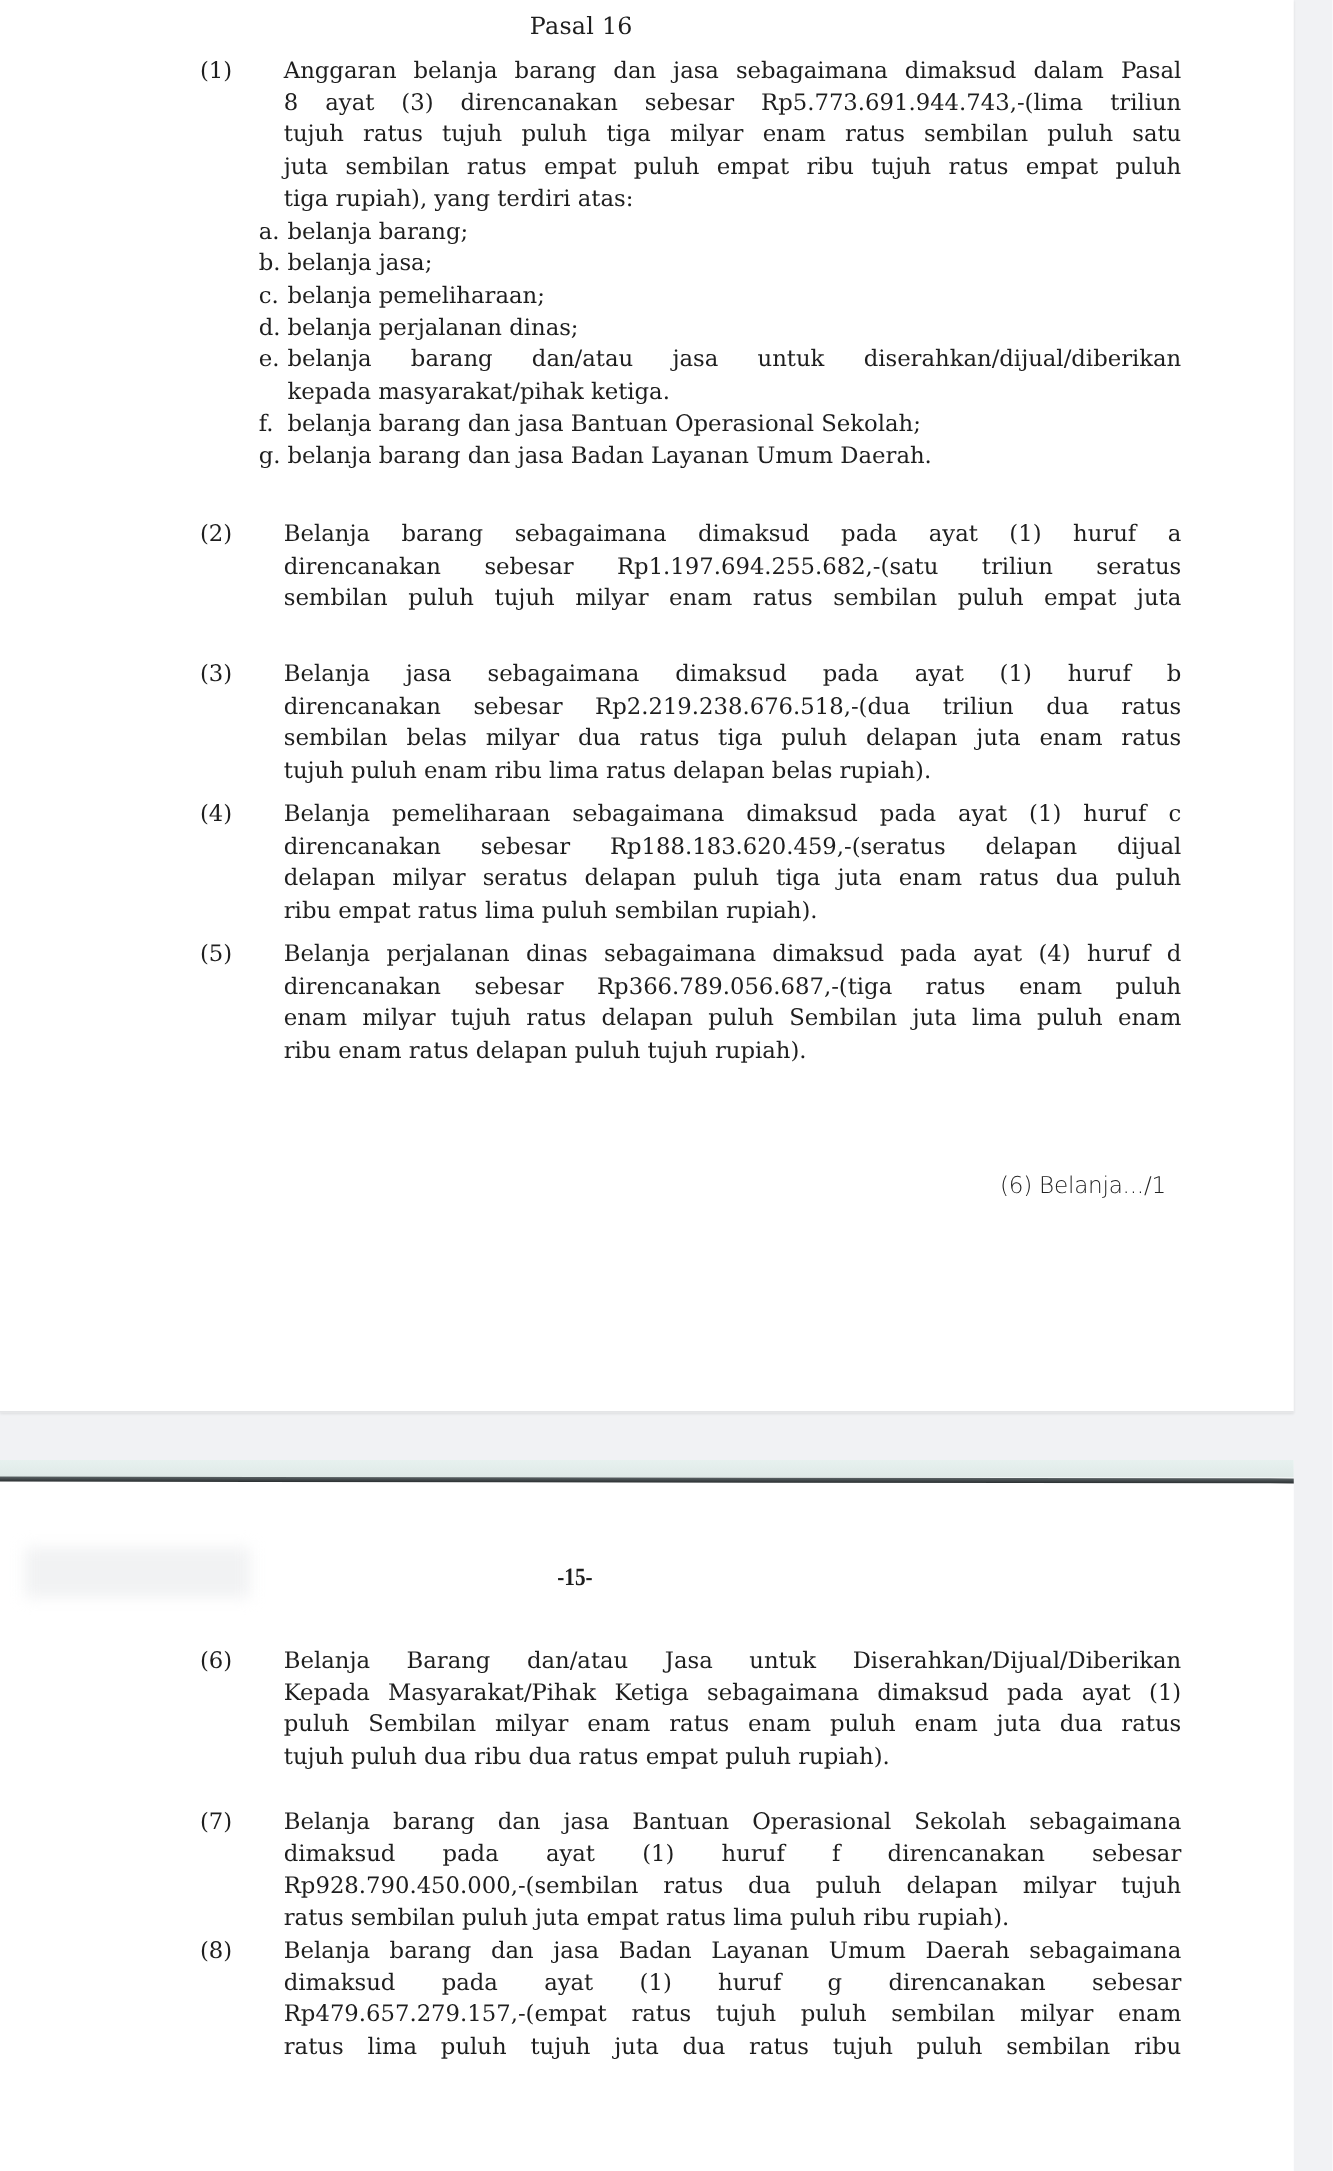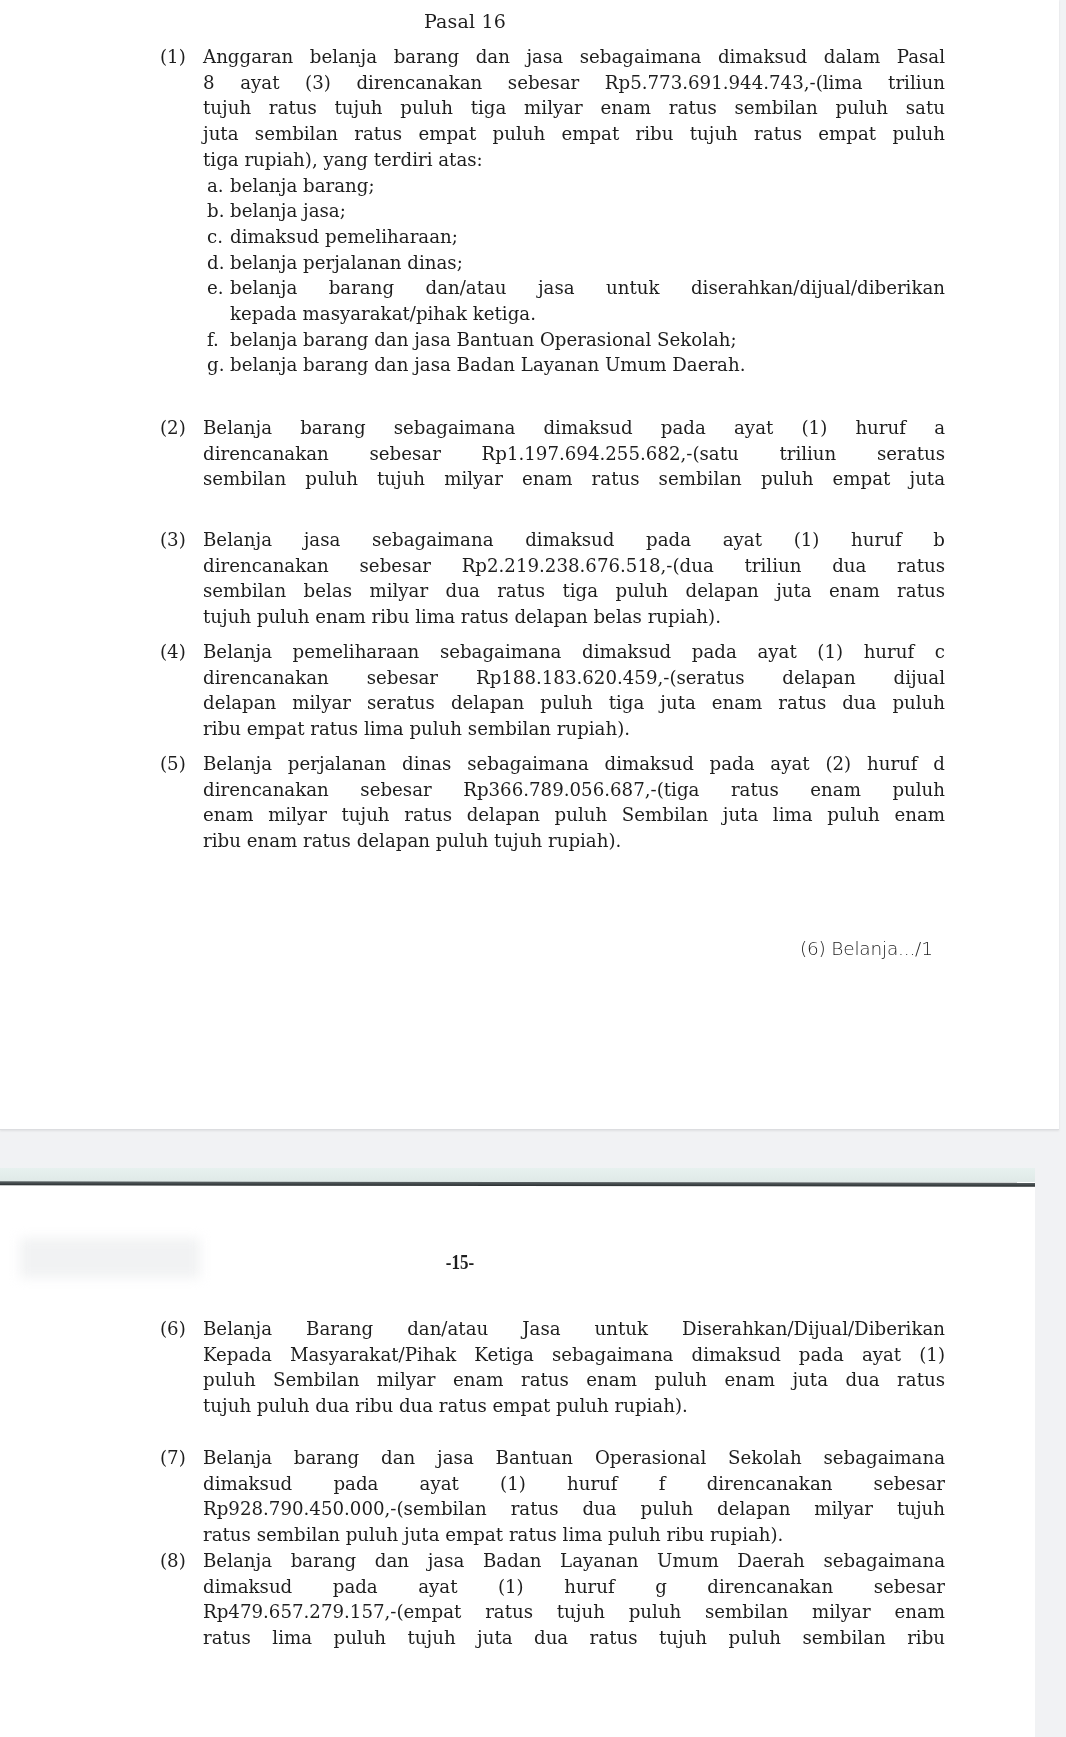--- a/index.html
+++ b/index.html
@@ -19,21 +19,20 @@
       position: absolute;
       left: 0;
       width: 1035px;
       background: #ffffff;
     }
     .page-1 {
       top: 0;
       height: 1129px;
       border-bottom: 1px solid #dcdde0;
       box-shadow: 0 1px 2px rgba(0,0,0,0.08);
-      padding-left: 24px;
     }
     .page-2 {
       top: 1168px;
       height: 569px;
     }
     .scan-edge {
       position: absolute;
       left: 0;
       top: 0;
       width: 1035px;
@@ -84,21 +83,21 @@
       width: 785px;
       font-size: 18.2px;
       line-height: 25.7px;
     }
     .para .num {
       position: absolute;
       left: 0;
       top: 0;
     }
     .para .body {
-      margin-left: 43px;
+      margin-left: 67px;
       text-align: justify;
     }
     .list {
       margin: 0;
       padding: 0;
       list-style: none;
       margin-left: 48px;
     }
     .list li {
       position: relative;
@@ -133,21 +132,21 @@
     <div class="body">
       <div class="justify-full">Anggaran belanja barang dan jasa sebagaimana dimaksud dalam Pasal</div>
       <div class="justify-full">8 ayat (3) direncanakan sebesar Rp5.773.691.944.743,-(lima triliun</div>
       <div class="justify-full">tujuh ratus tujuh puluh tiga milyar enam ratus sembilan puluh satu</div>
       <div class="justify-full">juta sembilan ratus empat puluh empat ribu tujuh ratus empat puluh</div>
       <div>tiga rupiah), yang terdiri atas:</div>
     </div>
     <ul class="list" style="margin-left:47px;">
       <li><span class="letter">a.</span><span>belanja barang;</span></li>
       <li><span class="letter">b.</span><span>belanja jasa;</span></li>
-      <li><span class="letter">c.</span><span>dimaksud pemeliharaan;</span></li>
+      <li><span class="letter">c.</span><span>belanja pemeliharaan;</span></li>
       <li><span class="letter">d.</span><span>belanja perjalanan dinas;</span></li>
       <li>
           <span class="letter">e.</span>
           <div class="justify-full">belanja barang dan/atau jasa untuk diserahkan/dijual/diberikan</div>
           <div>kepada masyarakat/pihak ketiga.</div>
         </li>
       <li><span class="letter">f.</span><span>belanja barang dan jasa Bantuan Operasional Sekolah;</span></li>
       <li><span class="letter">g.</span><span>belanja barang dan jasa Badan Layanan Umum Daerah.</span></li>
     </ul>
   </div>
@@ -177,21 +176,21 @@
       <div class="justify-full">Belanja pemeliharaan sebagaimana dimaksud pada ayat (1) huruf c</div>
       <div class="justify-full">direncanakan sebesar Rp188.183.620.459,-(seratus delapan dijual</div>
       <div class="justify-full">delapan milyar seratus delapan puluh tiga juta enam ratus dua puluh</div>
       <div>ribu empat ratus lima puluh sembilan rupiah).</div>
     </div>
   </div>
 
   <div class="para" style="top:751px;">
     <span class="num">(5)</span>
     <div class="body">
-      <div class="justify-full">Belanja perjalanan dinas sebagaimana dimaksud pada ayat (2) huruf d</div>
+      <div class="justify-full">Belanja perjalanan dinas sebagaimana dimaksud pada ayat (4) huruf d</div>
       <div class="justify-full">direncanakan sebesar Rp366.789.056.687,-(tiga ratus enam puluh</div>
       <div class="justify-full">enam milyar tujuh ratus delapan puluh Sembilan juta lima puluh enam</div>
       <div>ribu enam ratus delapan puluh tujuh rupiah).</div>
     </div>
   </div>
 
   <div class="continued">(6) Belanja.../1</div>
 </div>
 
 <div class="page page-2">

